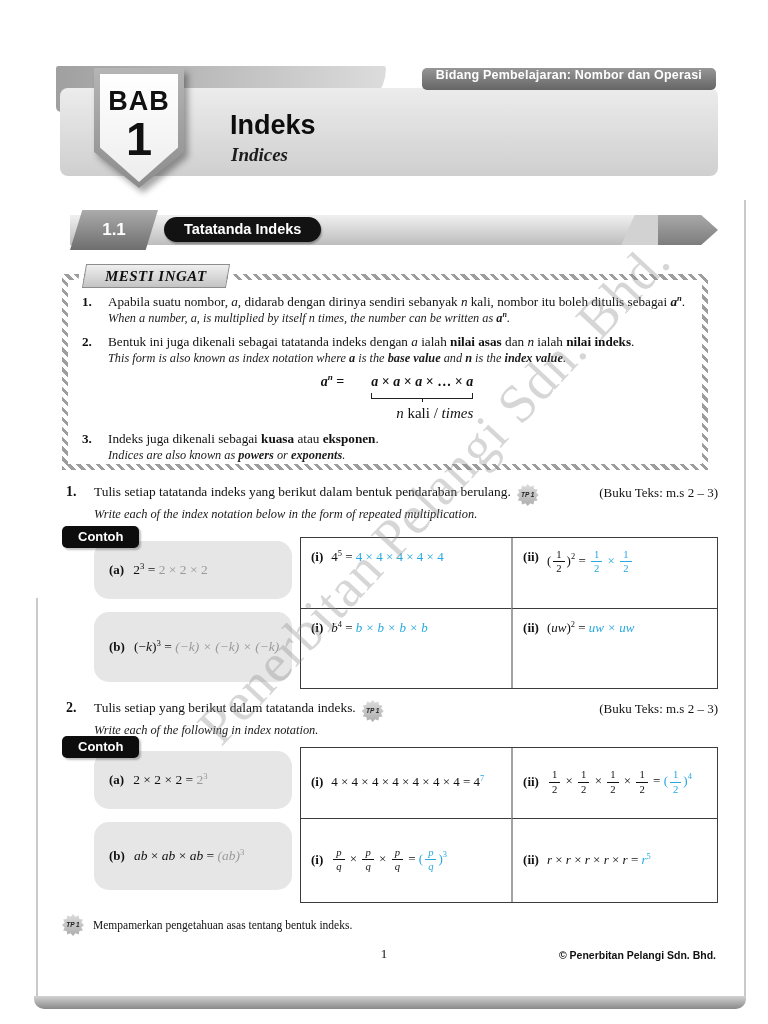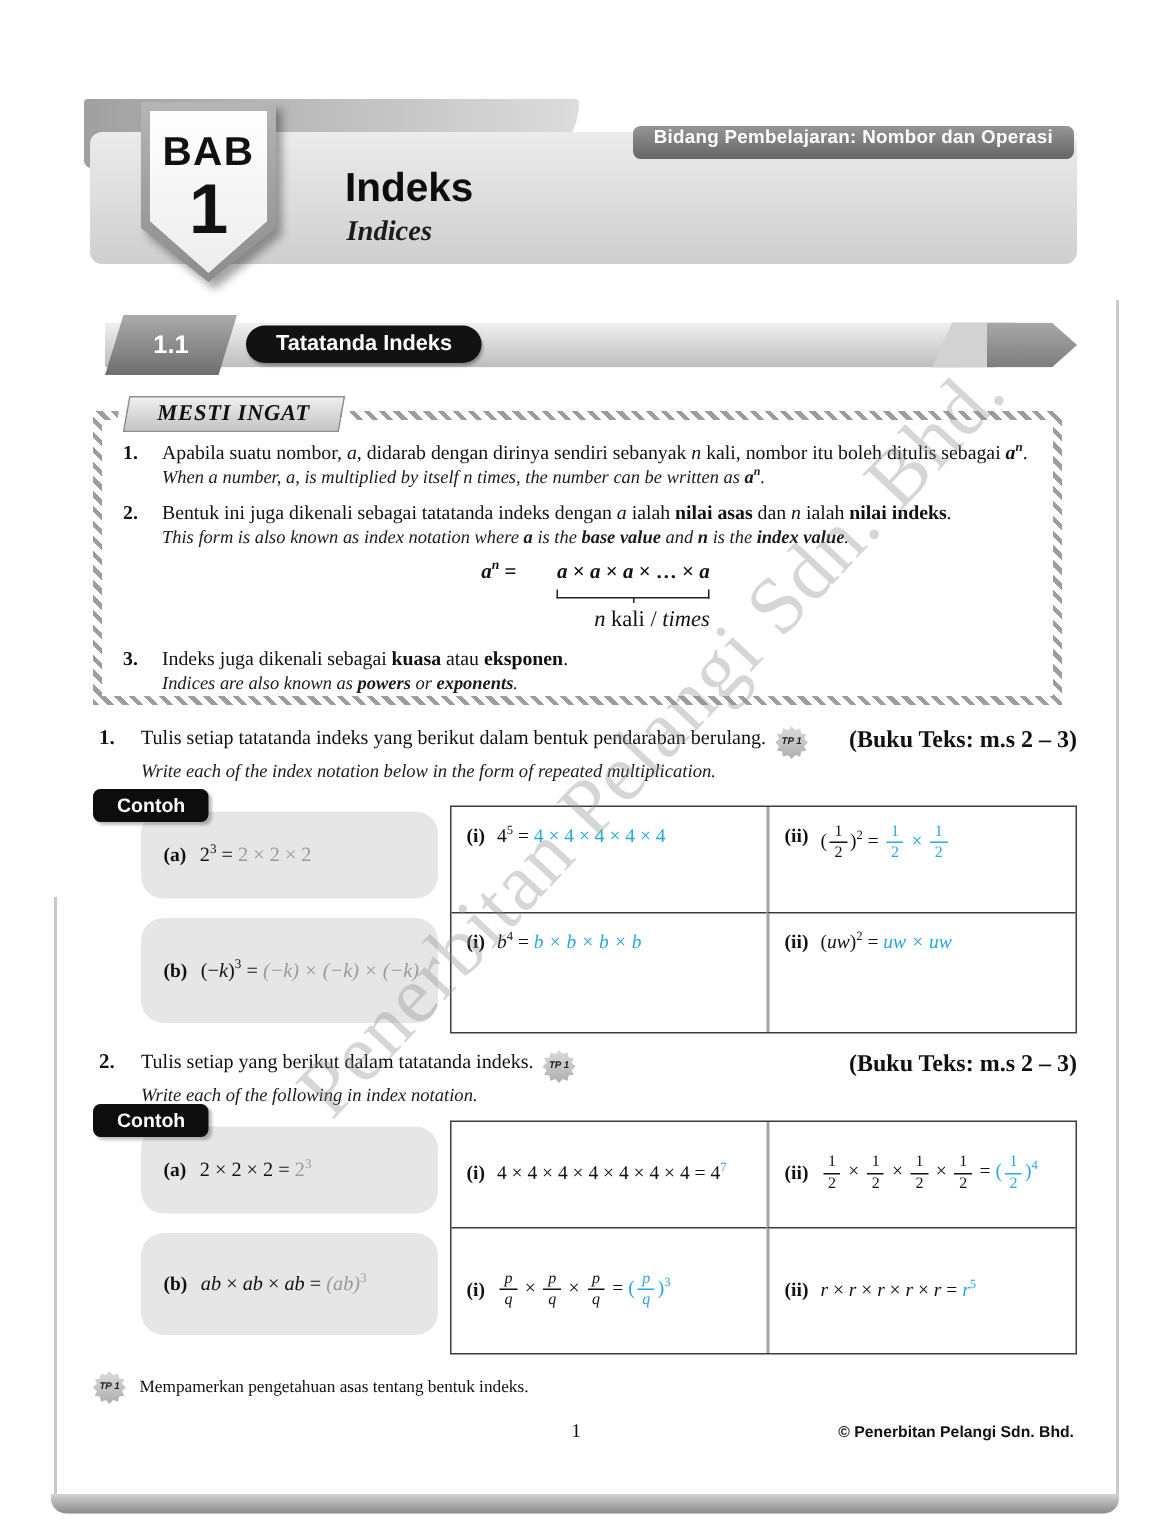--- a/index.html
+++ b/index.html
@@ -16,21 +16,21 @@
         line-height:1.05;font-size:0.82em;margin:0 2px;}
   .frac .fn{border-bottom:1px solid currentColor;padding:0 3px 1px;}
   .frac .fd{padding-top:1px;}
 
   
   .hdr{position:absolute;left:60px;top:64px;width:658px;height:126px;}
   .hdr-band{position:absolute;left:0;top:24px;width:658px;height:88px;
             background:linear-gradient(180deg,#ececec,#cfcfcf);border-radius:8px;}
   .hdr-swoosh{position:absolute;left:-4px;top:2px;width:330px;height:46px;
               background:linear-gradient(90deg,#8f8f8f,#d6d6d6);border-radius:4px 4px 70px 8px;opacity:.85;}
-  .hdr-banner{position:absolute;right:2px;top:20px;height:22px;line-height:22px;padding:0 14px;
+  .hdr-banner{position:absolute;right:2px;top:4px;height:22px;line-height:22px;padding:0 14px;
               background:linear-gradient(180deg,#969696,#656565);border-radius:5px;
               color:#fff;font:bold 12.5px "Liberation Sans",sans-serif;letter-spacing:.2px;}
   .shield{position:absolute;left:34px;top:4px;width:90px;height:120px;
           filter:drop-shadow(4px 5px 3px rgba(0,0,0,.35));}
   .shield-outer{position:absolute;inset:0;background:linear-gradient(180deg,#b5b5b5,#8c8c8c);
           clip-path:polygon(0 0,100% 0,100% 70%,50% 100%,0 70%);}
   .shield-inner{position:absolute;left:6px;top:6px;width:78px;height:108px;
           background:linear-gradient(180deg,#ffffff,#ededed);
           clip-path:polygon(0 0,100% 0,100% 68%,50% 100%,0 68%);text-align:center;}
   .shield .bab{font:bold 27px "Liberation Sans",sans-serif;margin-top:12px;letter-spacing:1px;}
@@ -78,21 +78,21 @@
   .f-expr{line-height:18px;}
   .f-brace{align-self:stretch;height:5px;border:1px solid #222;border-top:none;position:relative;margin-top:2px;}
   .f-brace::after{content:"";position:absolute;left:50%;bottom:-4px;width:1px;height:4px;background:#222;}
   .f-note{font-size:15px;margin-top:6px;}
 
   
   .question{position:absolute;left:66px;width:652px;}
   .q-row{position:relative;display:flex;gap:6px;align-items:baseline;}
   .q-num{font-weight:bold;font-size:14px;width:22px;flex:0 0 22px;}
   .q-text{font-size:13.4px;}
-  .q-ref{position:absolute;right:0;top:1px;font-weight:bold;font-size:16px;}
+  .q-ref{position:absolute;right:0;top:1px;font-weight:normal;font-size:13px;}
   .q-en{margin-left:28px;font-size:12.4px;margin-top:1px;}
   .tp-badge{display:inline-block;width:22px;height:22px;flex:0 0 22px;align-self:center;
             background:linear-gradient(180deg,#dcdcdc,#aeaeae);
             clip-path:polygon(50% 0%,61% 12%,76% 7%,79% 23%,95% 25%,88% 39%,100% 50%,88% 61%,95% 75%,79% 77%,76% 93%,61% 88%,50% 100%,39% 88%,24% 93%,21% 77%,5% 75%,12% 61%,0% 50%,12% 39%,5% 25%,21% 23%,24% 7%,39% 12%);
             font:bold italic 6.5px/22px "Liberation Sans",sans-serif;text-align:center;color:#222;}
   .contoh{position:absolute;left:62px;height:22px;line-height:22px;padding:0 16px;background:#0d0d0d;
           border-radius:5px;color:#fff;font:bold 13px/22px "Liberation Sans",sans-serif;
           box-shadow:2px 2px 2px rgba(0,0,0,.25);z-index:6;}
   .exbox{position:absolute;background:#e6e6e6;border-radius:15px;display:flex;align-items:center;
          gap:9px;padding:6px 10px 6px 15px;box-sizing:border-box;font-size:13.5px;}

